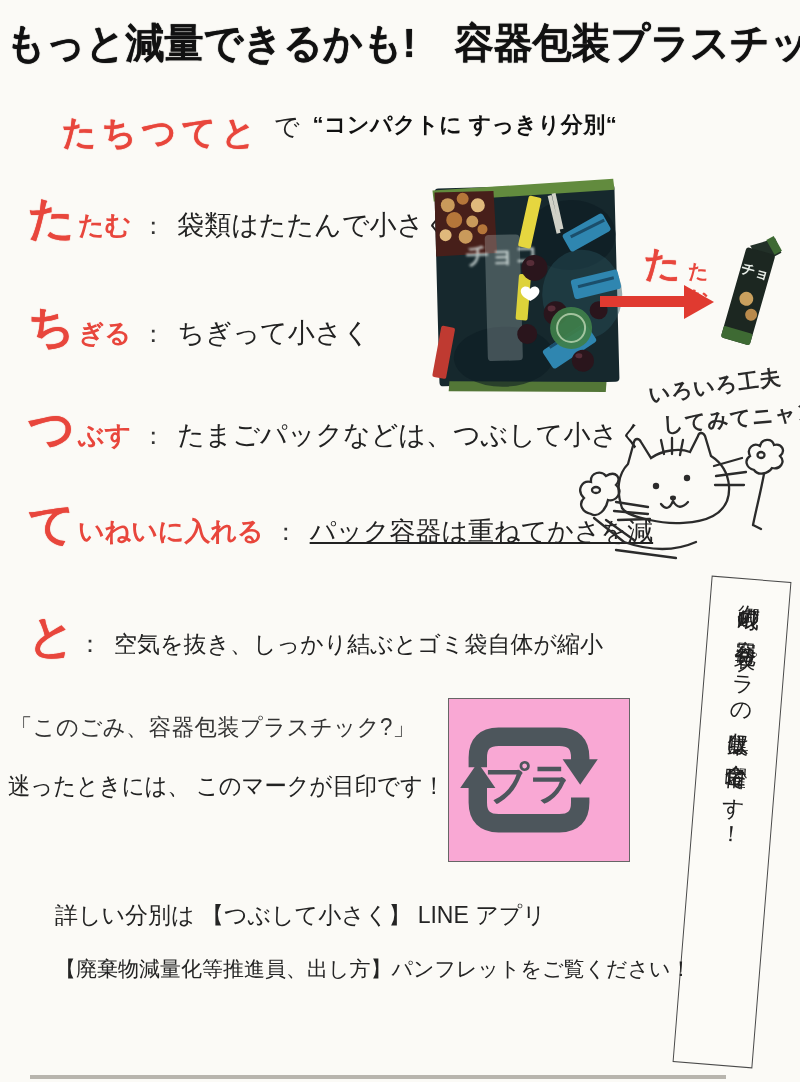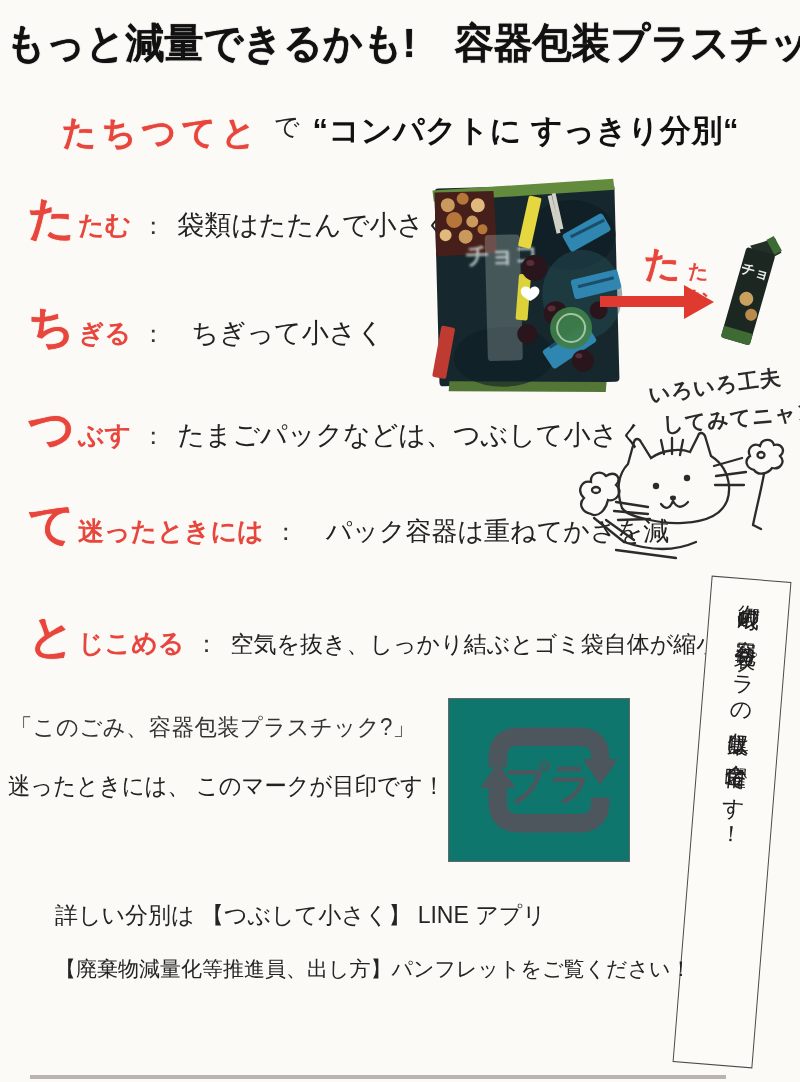--- a/index.html
+++ b/index.html
@@ -6,41 +6,41 @@
   body{background:#e8e6e1;font-family:"Liberation Sans","DejaVu Sans",sans-serif;}
   .page{position:relative;width:800px;height:1082px;background:#fbfaf6;overflow:hidden;margin:0 auto;color:#1c1c1c;}
   .abs{position:absolute;}
 
   .title{left:6px;top:16px;width:794px;font-size:41px;font-weight:900;letter-spacing:0px;
          color:#111;transform:scaleX(.95);transform-origin:left top;white-space:nowrap;
          text-shadow:0 0 1px #111;}
   .subtitle{left:62px;top:110px;display:flex;align-items:flex-start;gap:13px;white-space:nowrap;}
   .sub-red{font-size:34px;font-weight:900;color:#e8463c;letter-spacing:5px;text-shadow:0 0 1px #e8463c;}
   .sub-de{font-size:25px;color:#222;}
-  .sub-quote{font-size:31px;font-weight:800;color:#111;letter-spacing:0.5px;}
+  .sub-quote{font-size:22px;font-weight:800;color:#111;letter-spacing:0.5px;}
 
   .rule{left:28px;display:flex;align-items:baseline;white-space:nowrap;}
   .rule .kana{font-size:46px;font-weight:900;color:#e8463c;width:50px;text-shadow:0 0 1px #e8463c;}
   .rule .lbl{font-size:26px;font-weight:800;color:#e8463c;margin-right:10px;}
   .rule .colon{font-size:24px;color:#333;margin-right:12px;}
   .rule .desc{font-size:27px;color:#222;}
   .rule.r4 .desc{font-size:26px;}
   .rule.r5 .desc{font-size:23px;}
 
   .fold-kana{font-size:36px;font-weight:900;color:#e8463c;text-shadow:0 0 1px #e8463c;}
   .fold-lbl{font-size:20px;font-weight:800;color:#e8463c;}
   .arrow-shaft{background:#e03a30;height:11px;width:84px;}
   .arrow-head{width:0;height:0;border-left:30px solid #e03a30;border-top:17px solid transparent;border-bottom:17px solid transparent;}
 
   .note{color:#2a2a2a;font-size:21px;font-weight:600;white-space:nowrap;letter-spacing:1px;}
 
   .quote1{left:10px;top:712px;font-size:23px;color:#333;white-space:nowrap;letter-spacing:0.5px;transform:scaleX(.97);transform-origin:left;}
   .quote2{left:8px;top:770px;font-size:24px;color:#222;white-space:nowrap;transform:scaleX(.93);transform-origin:left;}
 
-  .pla-box{left:448px;top:698px;width:180px;height:162px;border:1.5px solid #666;background:#0f766e;display:flex;align-items:center;justify-content:flex-end;}
+  .pla-box{left:448px;top:698px;width:180px;height:162px;border:1.5px solid #666;background:#f9a8d4;display:flex;align-items:center;justify-content:flex-start;}
 
   .side-banner{left:692px;top:578px;width:78px;height:486px;border:1.6px solid #4a4a4a;background:#fcfbf7;
                transform:rotate(4.6deg);transform-origin:center;display:flex;justify-content:center;}
   .side-banner .vtext{writing-mode:vertical-rl;text-orientation:upright;font-size:22px;letter-spacing:2.5px;color:#1e1e1e;padding-top:8px;}
 
   .footer-line{left:55px;color:#242424;white-space:nowrap;}
   .f1{top:900px;font-size:23px;}
   .f2{top:955px;font-size:21px;}
   .f3{top:1010px;font-size:21px;}
 
@@ -62,37 +62,36 @@
   <div class="abs rule r1" style="top:188px;">
     <span class="kana">た</span>
     <span class="lbl">たむ</span>
     <span class="colon">：</span>
     <span class="desc">袋類はたたんで小さく</span>
   </div>
   <div class="abs rule r2" style="top:296px;">
     <span class="kana">ち</span>
     <span class="lbl">ぎる</span>
     <span class="colon">：</span>
-    <span class="desc" style="margin-left:14px;">ちぎって小さく</span>
+    <span class="desc" style="">ちぎって小さく</span>
   </div>
   <div class="abs rule r3" style="top:398px;">
     <span class="kana">つ</span>
     <span class="lbl">ぶす</span>
     <span class="colon">：</span>
     <span class="desc">たまごパックなどは、つぶして小さく</span>
   </div>
   <div class="abs rule r4" style="top:494px;">
     <span class="kana">て</span>
-    <span class="lbl">迷ったときには</span>
-    <span class="colon">：</span>
-    <span class="desc" style="margin-left:16px;">パック容器は重ねてかさを減</span>
+    <span class="lbl">いねいに入れる</span>
+    <span class="colon">：</span>
+    <span class="desc" style="text-decoration:underline;">パック容器は重ねてかさを減</span>
   </div>
   <div class="abs rule r5" style="top:606px;">
     <span class="kana">と</span>
-    <span class="lbl">じこめる</span>
     <span class="colon">：</span>
     <span class="desc">空気を抜き、しっかり結ぶとゴミ袋自体が縮小</span>
   </div>
 
   <div class="abs" style="left:432px;top:176px;width:198px;height:222px;">
     <svg width="198" height="222" viewBox="0 0 198 222">
       <g transform="rotate(-1.5 99 111)">
         <rect x="5" y="10" width="180" height="198" rx="4" fill="#16282d"></rect>
         <path d="M3,12 L184,5 L185,16 L4,23 Z" fill="#628b3e"></path>
         <path d="M15,203 L172,208 L171,218 L14,213 Z" fill="#537637"></path>

